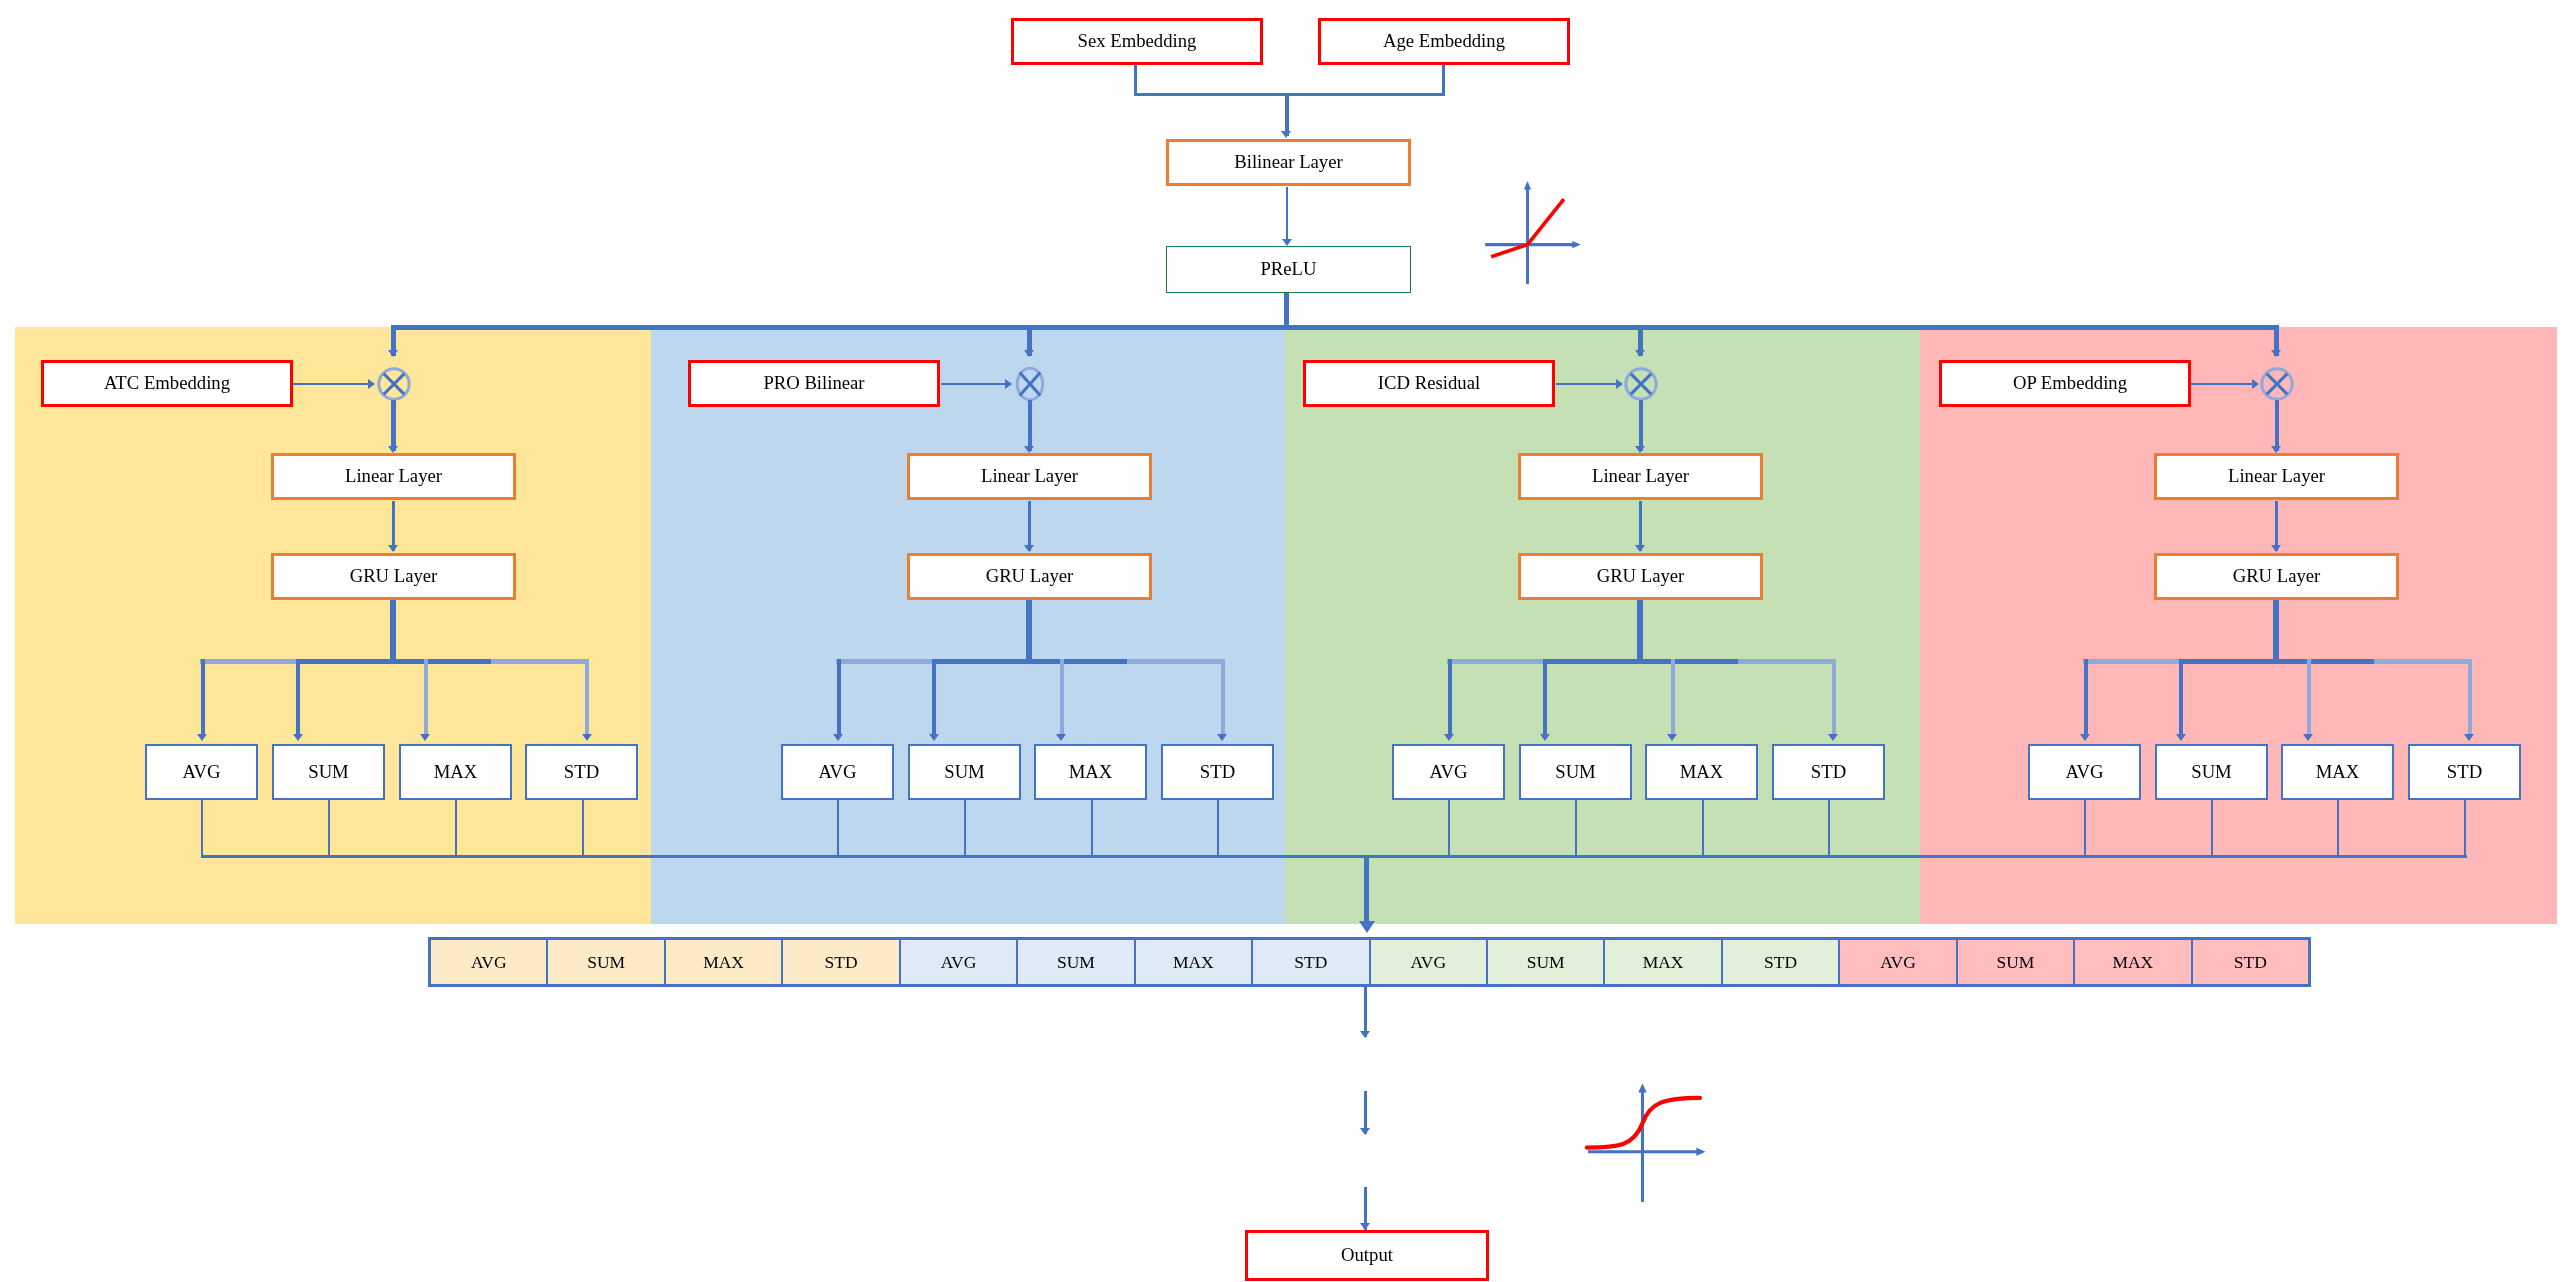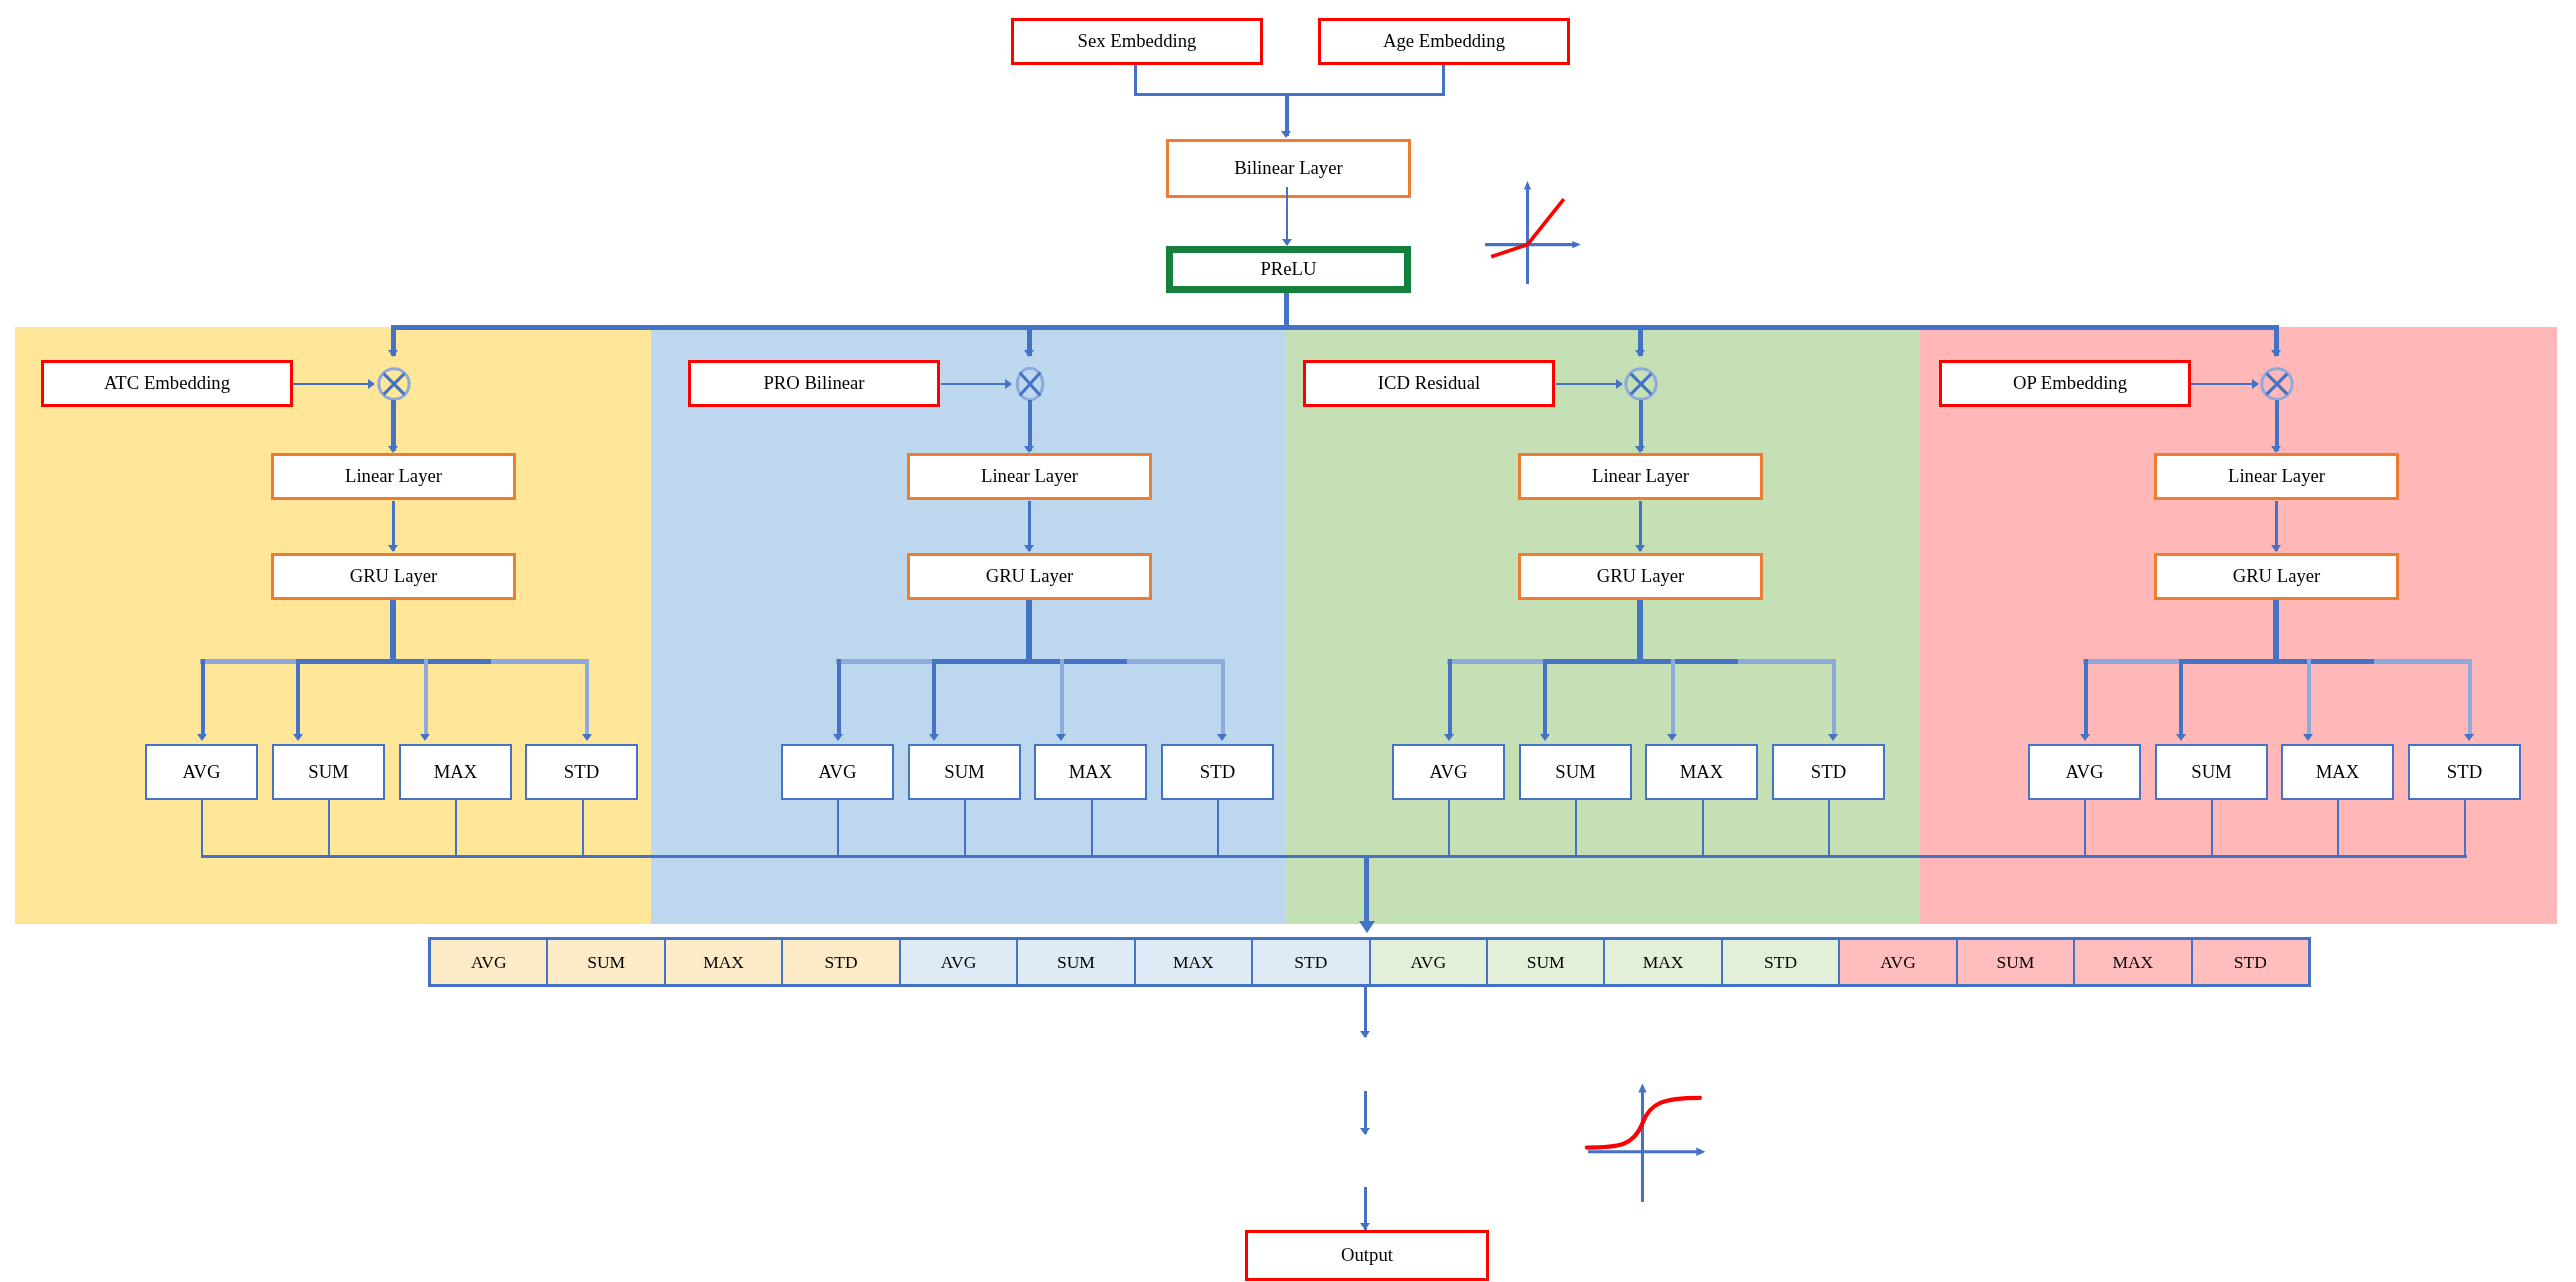--- a/index.html
+++ b/index.html
@@ -14,21 +14,21 @@
     position:absolute;box-sizing:border-box;
     background:#ffffff;
     display:flex;align-items:center;justify-content:center;
     color:#000;
     font-family:"Liberation Serif", serif;
     white-space:nowrap;
     line-height:1;
   }
   .node.red{border:3px solid #FF0000;}
   .node.orange{border:3px solid #ED7D31;}
-  .node.green{border:7px solid #15803d;}
+  .node.green{border:1px solid #15803d;}
   .node.blue{border:2.4px solid #4472C4;}
 
   
   .ln{position:absolute;background:#4472C4;}
   .ln.v{width:2.4px;}
   .ln.h{height:2.4px;}
   .ln.thick{background:#4472C4;}
 
   
   .arw{position:absolute;width:0;height:0;border-left:5.4px solid transparent;border-right:5.4px solid transparent;border-top:7.8px solid #4472C4;}
@@ -70,21 +70,21 @@
   <div class="node red" style="left:1318px;top:18px;width:252px;height:47px;font-size:18.7px;">
     <span>Age Embedding</span>
   </div>
 
   <div class="ln v" style="left:1134px;top:65px;width:3px;height:30px;"></div>
   <div class="ln v" style="left:1442px;top:65px;width:3px;height:30px;"></div>
   <div class="ln h" style="left:1134px;top:93px;width:311px;height:3px;"></div>
   <div class="ln v thick" style="left:1285px;top:93px;width:4.2px;height:43px;"></div>
   <div class="arw" style="left:1281px;top:131px;"></div>
 
-  <div class="node orange" style="left:1166px;top:139px;width:245px;height:59px;font-size:18.7px;">
+  <div class="node orange" style="left:1166px;top:139px;width:245px;height:47px;font-size:18.7px;">
     <span>Bilinear Layer</span>
   </div>
 
   <div class="ln v" style="left:1286px;top:187px;width:2.4px;height:58px;"></div>
   <div class="arw" style="left:1282px;top:239px;"></div>
 
   <div class="node green" style="left:1166px;top:246px;width:245px;height:47px;font-size:18.7px;">
     <span>PReLU</span>
   </div>
 

